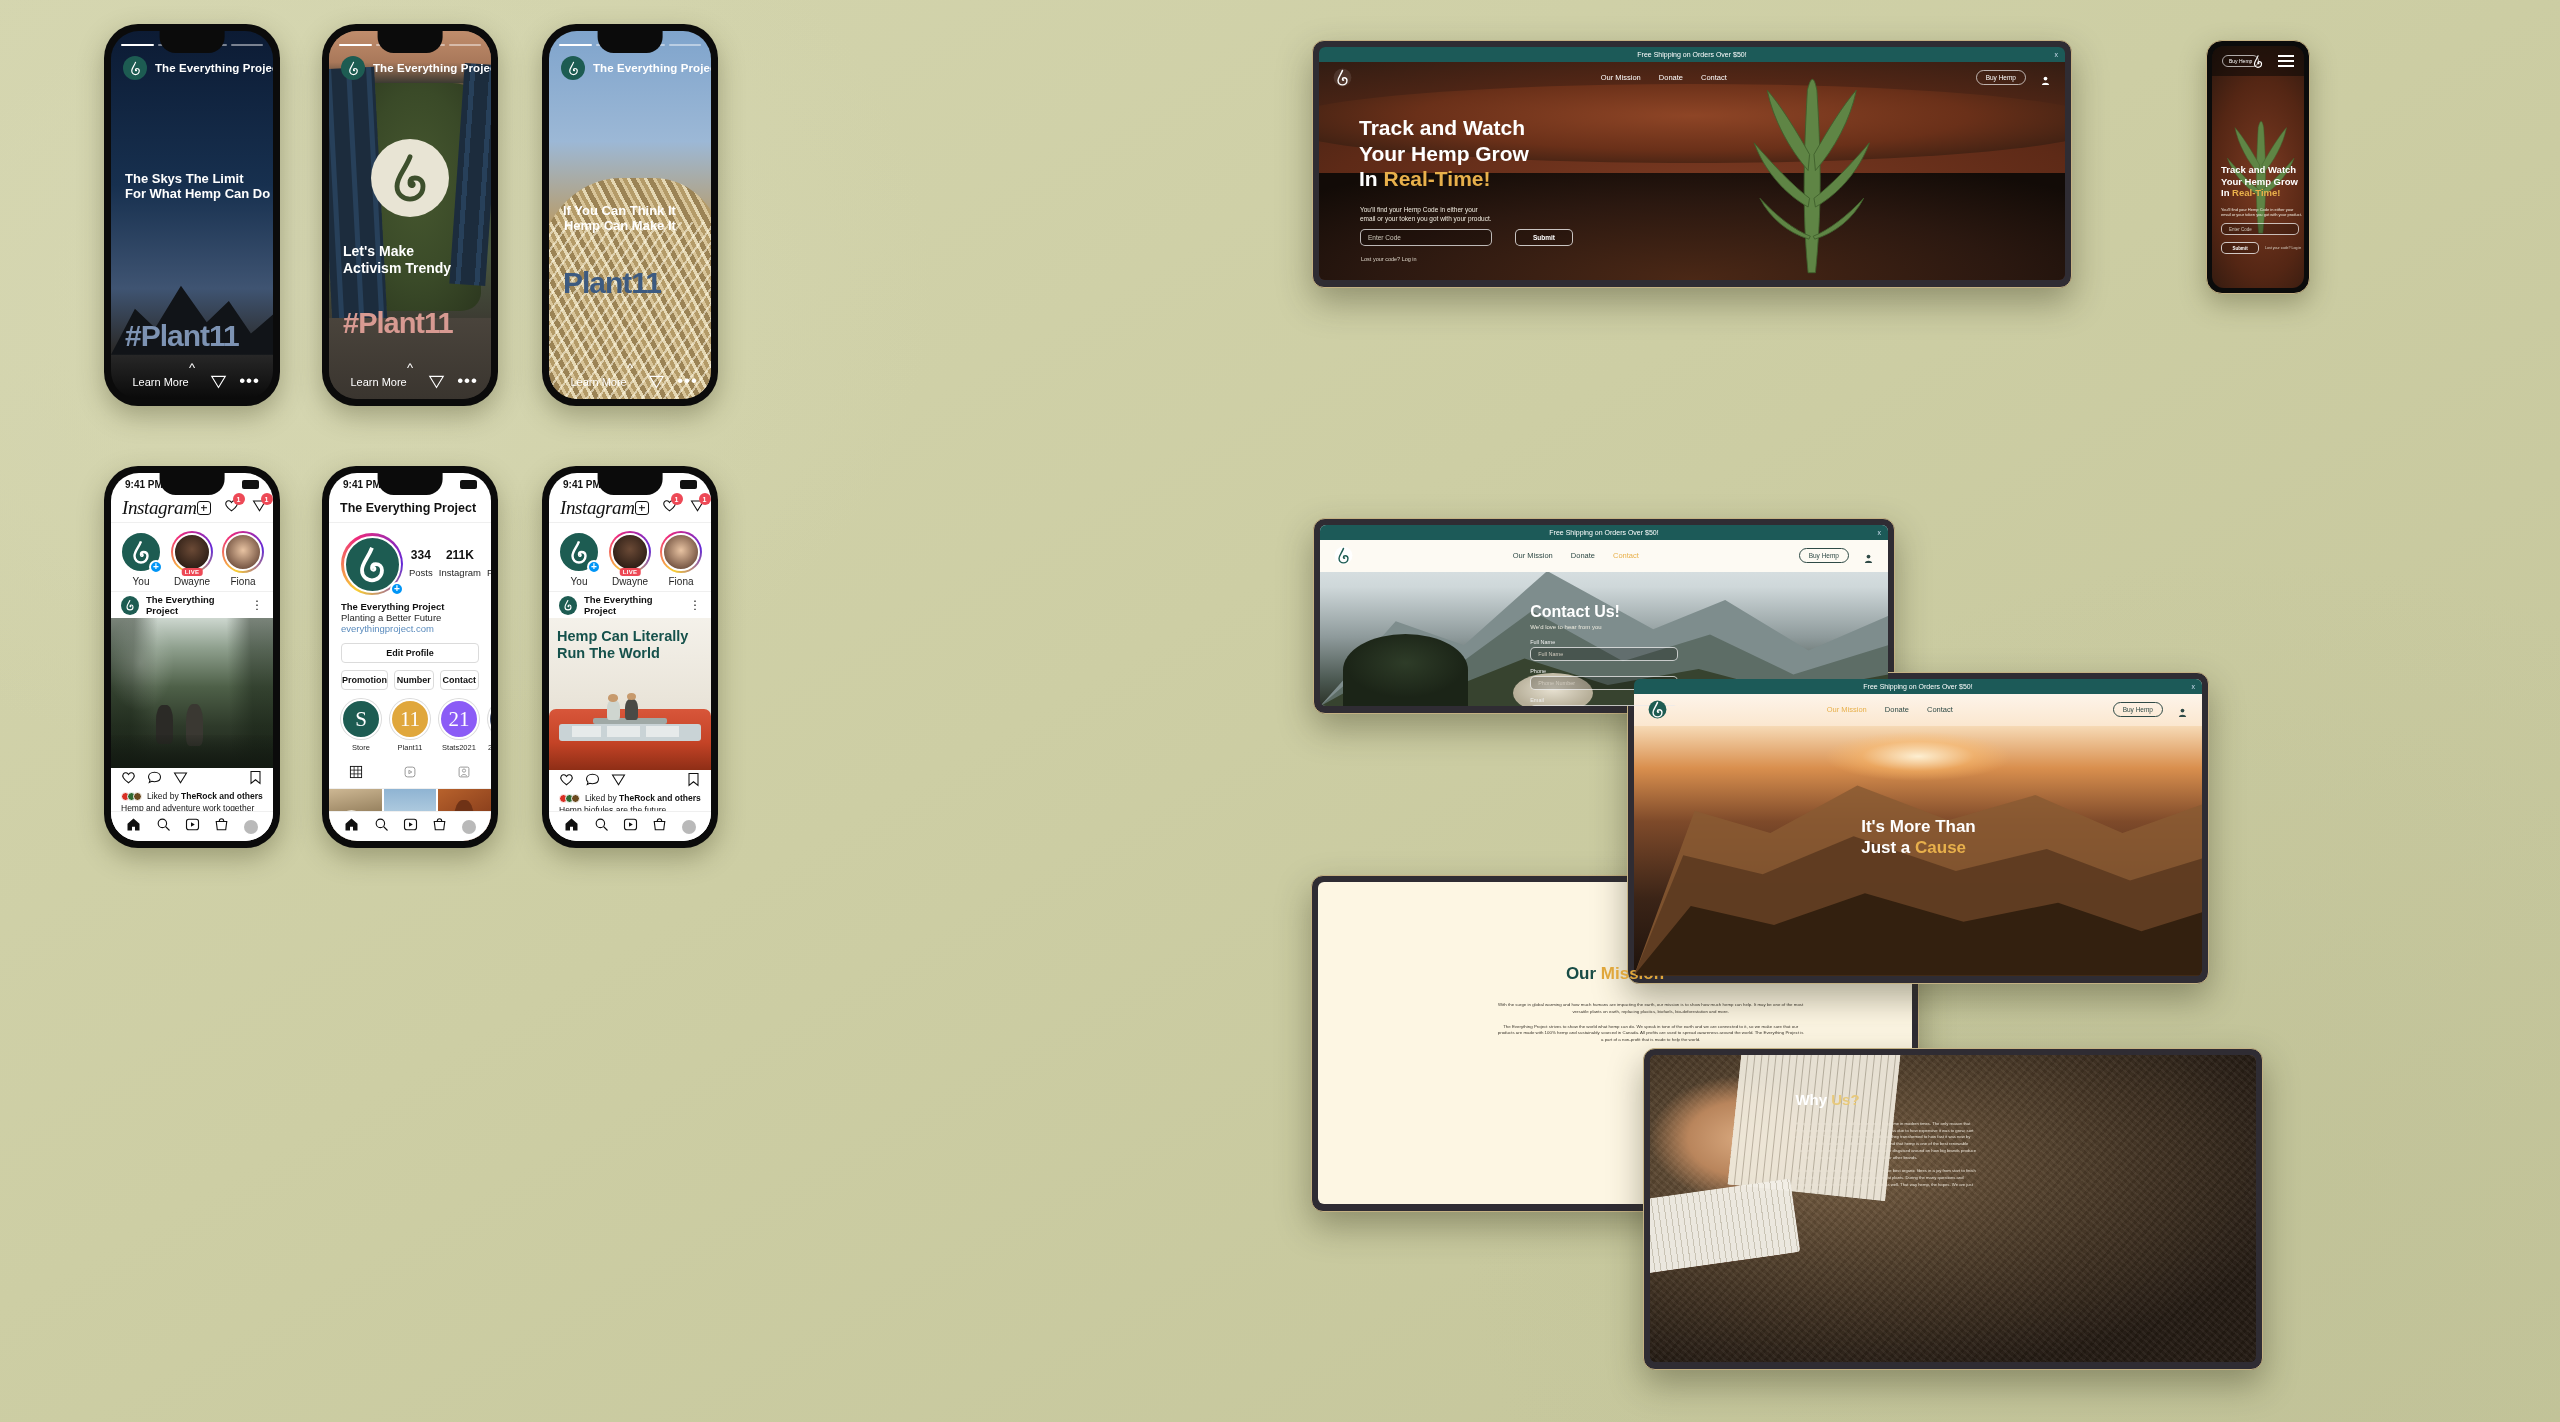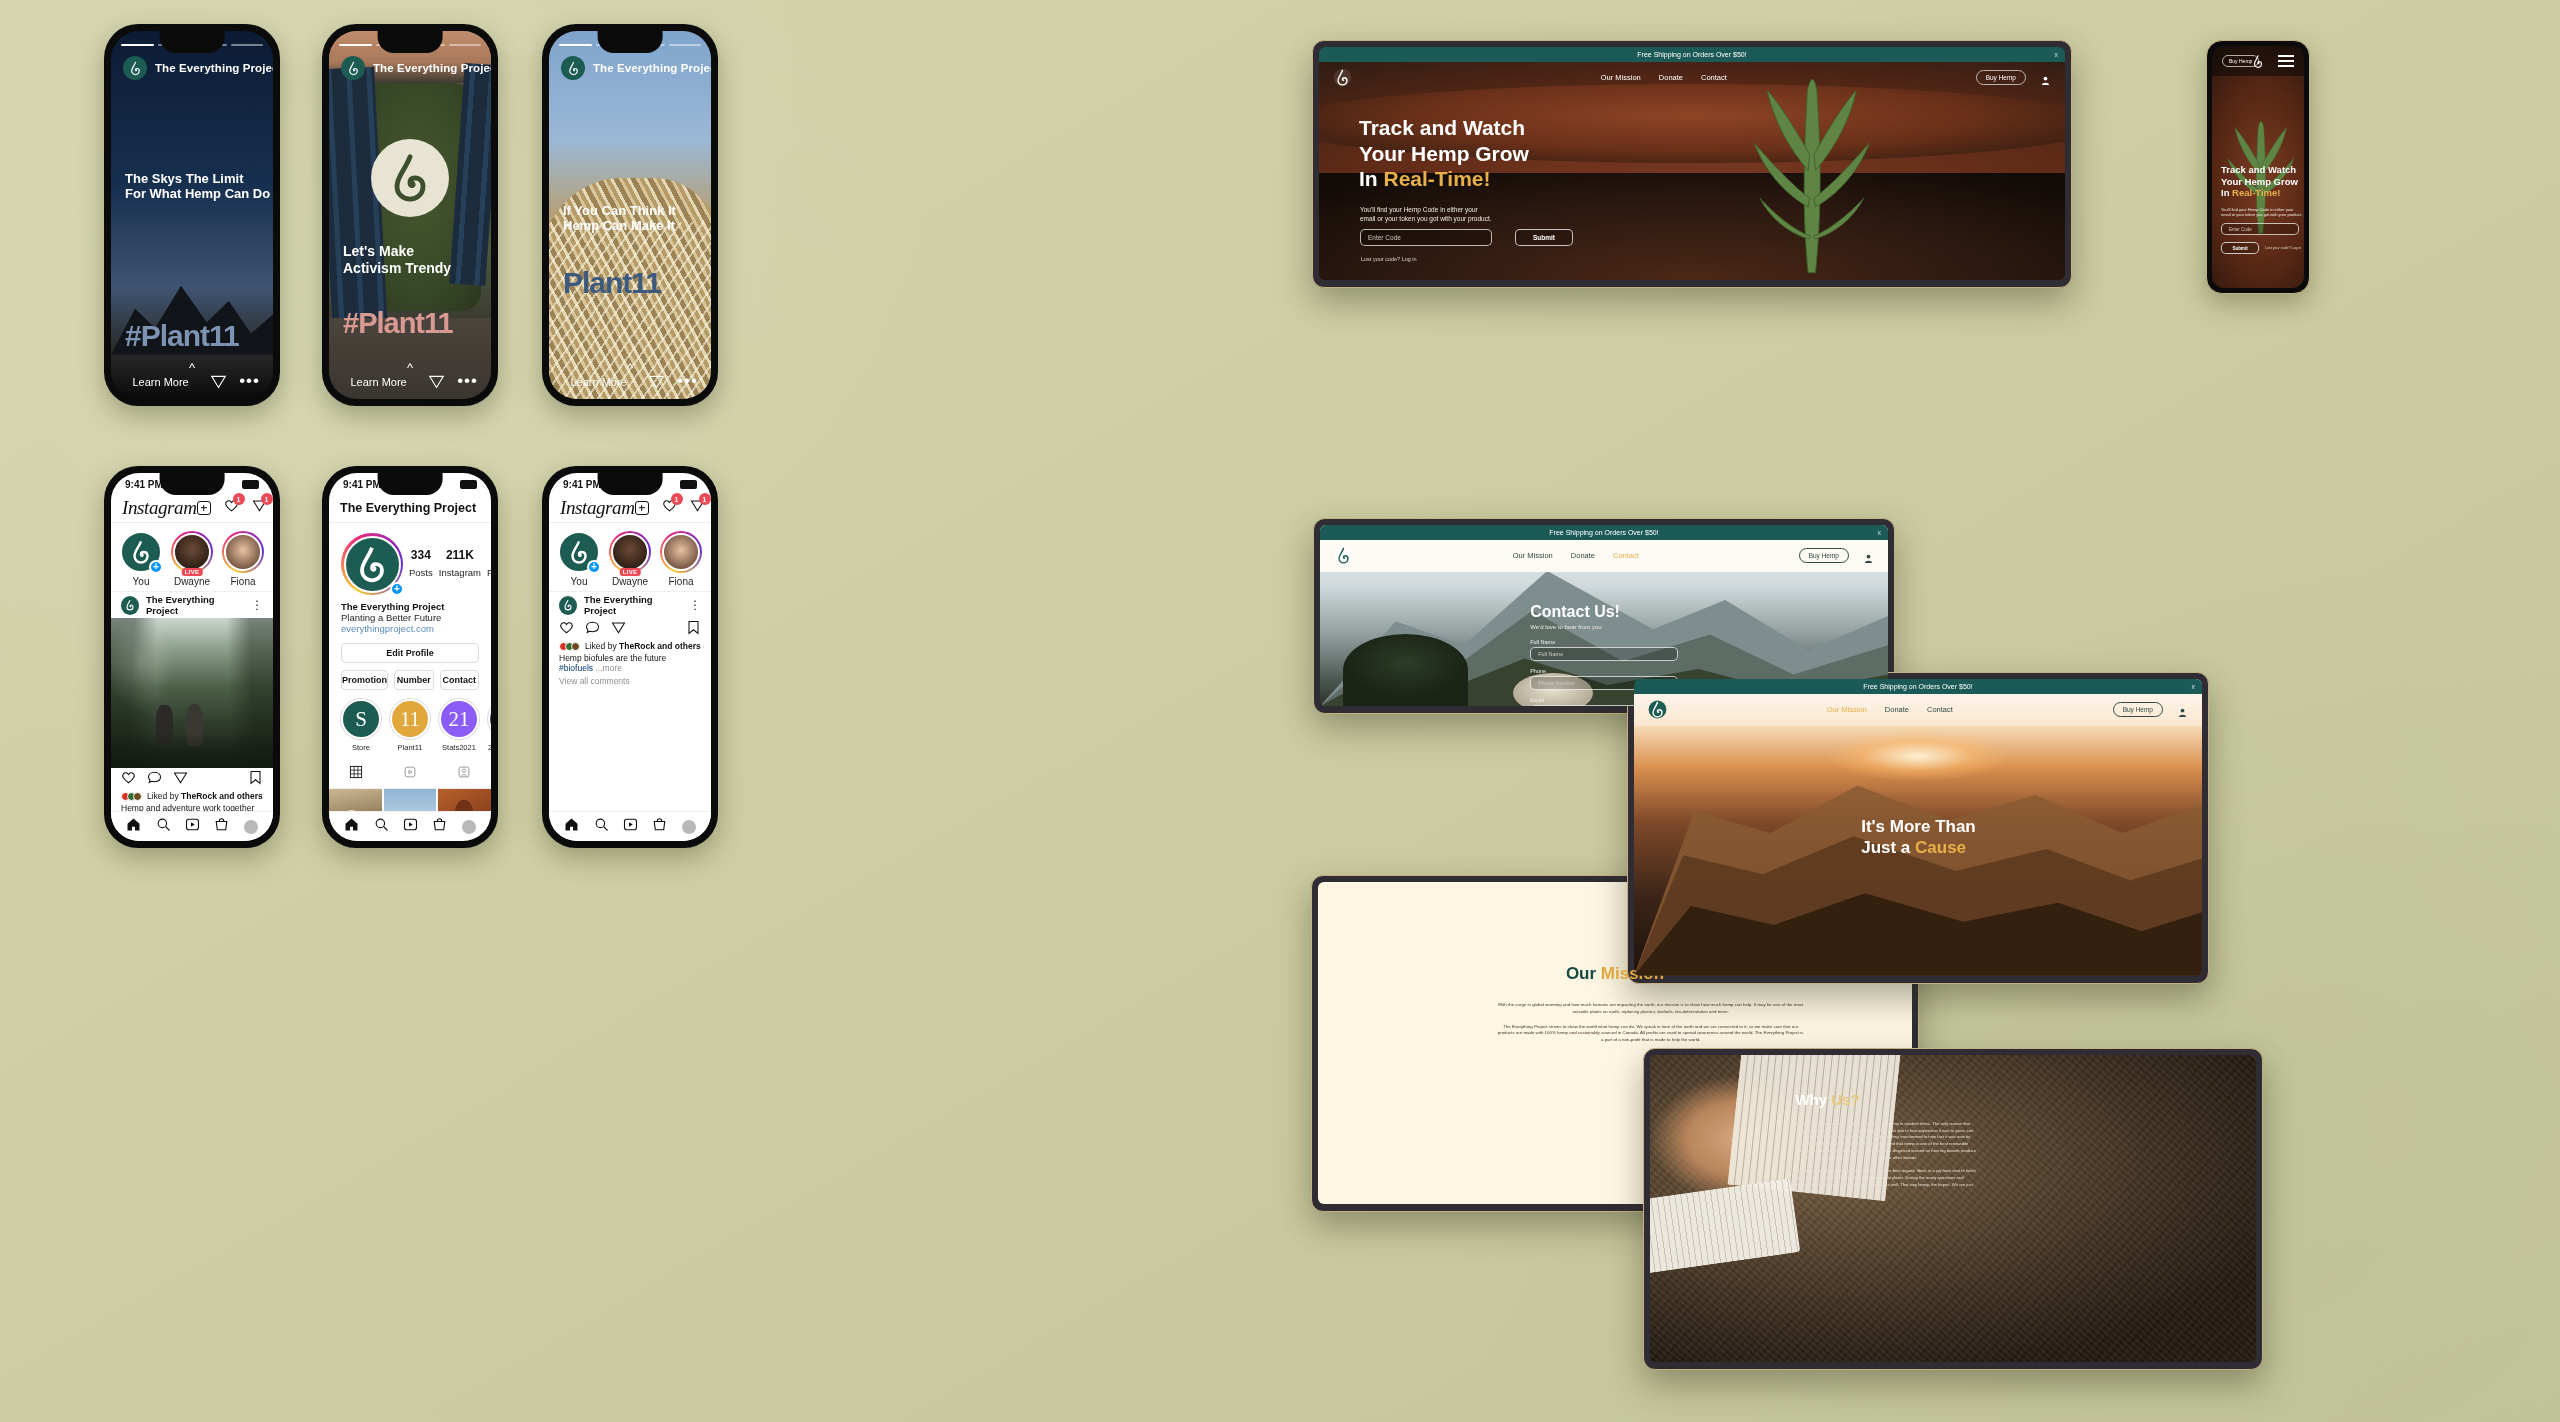--- a/index.html
+++ b/index.html
@@ -343,21 +343,21 @@
     </div>
     <div class="story-head">
       <span class="avatar-logo">
         <svg viewBox="0 0 32 32">
             <path d="M16 3 C13 11 8 15 8 21 c0 5 4 8 8 8 4 0 8-3 8-8 0-3-2-5-5-5 -2 0-3 1-3 3 0 2 2 2 2 1 0-1-1-1-1-1" fill="none" stroke="#fff" stroke-width="2.6" stroke-linecap="round"></path>
           </svg>
       </span>
       <span class="story-name">The Everything Project</span>
 
     </div>
-    <div class="story-title" style="left:14px;top:172px;font-size:13px;font-weight:bold;">
+    <div class="story-title" style="left:14px;top:172px;font-size:13px;font-weight:bold;text-align:right;">
       <div>If You Can Think It</div>
       <div>Hemp Can Make It</div>
     </div>
     <div class="story-tag" style="left:14px;top:235px;font-size:30px;color:#3c5a80;">Plant11</div>
     <div class="story-foot">
       <span class="chev">^</span>
       <span class="lm">Learn More</span>
       <span class="ic-send">
         <svg viewBox="0 0 20 20">
             <path d="M2 4 L18 4 L10 17 Z" fill="none" stroke="#fff" stroke-width="1.3"></path>
@@ -663,20 +663,36 @@
     </div>
     <div class="post-head">
       <span class="pa">
         <svg viewBox="0 0 32 32">
             <path d="M16 3 C13 11 8 15 8 21 c0 5 4 8 8 8 4 0 8-3 8-8 0-3-2-5-5-5 -2 0-3 1-3 3 0 2 2 2 2 1 0-1-1-1-1-1" fill="none" stroke="#fff" stroke-width="3"></path>
           </svg>
       </span>
       <span class="pn">The Everything Project</span>
       <span class="pd">⋮</span>
     </div>
+    <div class="post-img" style="height:152px;background:linear-gradient(180deg,#f4f1ea 0%,#eae5da 52%,#ddd8cd 100%);">
+      <div style="position:absolute;left:8px;top:10px;right:8px;color:#15514b;font-size:14.5px;font-weight:bold;line-height:1.2;">
+        <div>Hemp Can Literally</div>
+        <div>Run The World</div>
+      </div>
+      <div style="position:absolute;left:0;right:0;bottom:0;height:40%;background:linear-gradient(180deg,#d8563a 0%,#c44326 55%,#8e2e16 100%);border-radius:7px 7px 0 0;"></div>
+      <div style="position:absolute;left:6%;bottom:19%;right:6%;height:11%;background:#c9d3d6;border-radius:3px;"></div>
+      <div style="position:absolute;left:14%;bottom:22%;width:18%;height:7%;background:#e6eaea;"></div>
+      <div style="position:absolute;left:36%;bottom:22%;width:20%;height:7%;background:#e6eaea;"></div>
+      <div style="position:absolute;left:60%;bottom:22%;width:20%;height:7%;background:#e6eaea;"></div>
+      <div style="position:absolute;left:27%;bottom:30%;width:46%;height:4%;background:#9fa9a6;border-radius:2px;"></div>
+      <div style="position:absolute;left:36%;bottom:33%;width:8%;height:13%;background:#cfd6d0;border-radius:40% 40% 20% 20%;"></div>
+      <div style="position:absolute;left:47%;bottom:33%;width:8%;height:14%;background:#4a4a46;border-radius:40% 40% 20% 20%;"></div>
+      <div style="position:absolute;left:36.5%;bottom:45%;width:6%;height:5%;background:#c79a6d;border-radius:50%;"></div>
+      <div style="position:absolute;left:48%;bottom:46%;width:6%;height:5%;background:#c79a6d;border-radius:50%;"></div>
+    </div>
     <div class="actions">
       <span><svg viewBox="0 0 20 20">
             <path d="M10 17 C3 12 1 8 3.2 5.2 5.2 2.8 8.4 3.6 10 6 11.6 3.6 14.8 2.8 16.8 5.2 19 8 17 12 10 17 Z" fill="none" stroke="#111" stroke-width="1.4"></path>
           </svg></span>
       <span><svg viewBox="0 0 20 20">
             <path d="M10 3 C15 3 18 6 18 9.4 18 12.8 15 15.6 10 15.6 8.6 15.6 7.4 15.4 6.3 15 L3 16.6 4 13.4 C2.7 12.2 2 10.9 2 9.4 2 6 5 3 10 3 Z" fill="none" stroke="#111" stroke-width="1.4"></path>
           </svg></span>
       <span><svg viewBox="0 0 20 20">
             <path d="M2 4 L18 4 L10 17 Z" fill="none" stroke="#111" stroke-width="1.4"></path>
           </svg></span>

